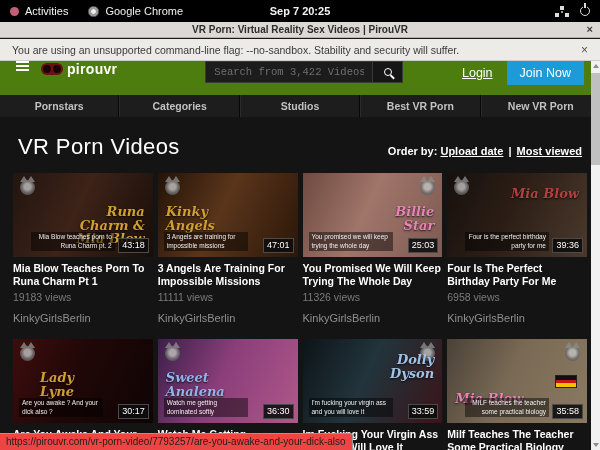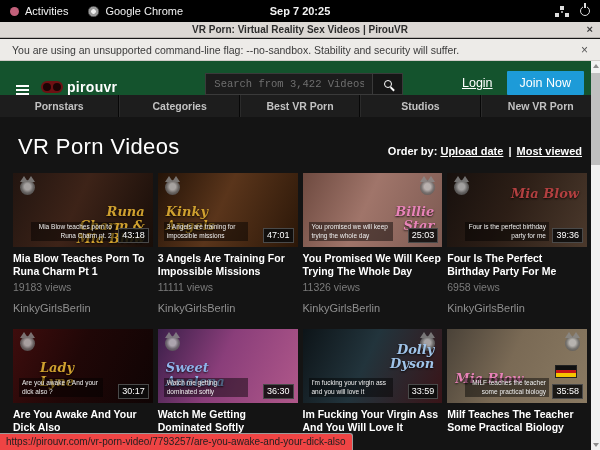--- a/index.html
+++ b/index.html
@@ -32,21 +32,21 @@
   
   .notice { position:absolute; top:39px; left:0; right:0; height:22px; background:#edebe8;
             border-bottom:1px solid #cfccc8; display:flex; align-items:center; padding:0 12px;
             font-size:10.5px; color:#3a3a3a; }
   .notice-close { position:absolute; right:12px; color:#555; font-size:12px; cursor:default; }
 
   
   .viewport { position:absolute; top:61px; left:0; right:0; bottom:0; background:#141414; overflow:hidden; }
 
   
-  .site-header { height:34px; background:#14532d; display:flex; align-items:flex-end; padding:0 16px; }
+  .site-header { height:34px; background:#4d7c0f; display:flex; align-items:flex-start; padding:0 16px; }
   .burger { width:13px; display:flex; flex-direction:column; gap:2px; margin-right:12px; cursor:pointer; }
   .burger i { display:block; height:2px; background:#fff; }
   .logo { display:flex; align-items:center; gap:4px; }
   .goggles { width:22px; height:12px; background:#6e1013; border-radius:6px; position:relative; }
   .goggles::before,.goggles::after { content:""; position:absolute; top:2px; width:8px; height:8px;
       border-radius:50%; background:#1c0405; }
   .goggles::before { left:2px; } .goggles::after { right:2px; }
   .logo-text { color:#fff; font-weight:bold; font-size:14px; letter-spacing:.3px; }
   .search-wrap { display:flex; margin-left:88px; }
   .search-input { width:168px; height:22px; background:#1c1c1c; border:1px solid #3a3a3a; color:#8a8a8a;
@@ -71,21 +71,21 @@
   
   .page-head { display:flex; align-items:flex-end; justify-content:space-between; padding:17px 18px 13px 18px; }
   .page-title { color:#fff; font-size:22px; font-weight:400; letter-spacing:.4px; }
   .order-by { color:#fff; font-size:11px; font-weight:bold; padding-bottom:3px; }
   .order-by a { color:#fff; text-decoration:underline; cursor:pointer; }
   .order-sep { padding:0 2px; }
 
   
   .grid { display:grid; grid-template-columns:repeat(4,1fr); gap:15px 5px; padding:0 13px; }
   .card { cursor:pointer; }
-  .thumb { position:relative; height:74px; overflow:hidden; background:#222; }
+  .thumb { position:relative; height:84px; overflow:hidden; background:#222; }
   .mark { position:absolute; top:7px; width:15px; height:15px; border-radius:50%; opacity:.8;
           background:radial-gradient(circle at 50% 45%, #c4c4c4 0 28%, #757575 55%, #3a3a3a); }
   .mark::before,.mark::after { content:""; position:absolute; top:-4px; width:0; height:0;
           border-left:4px solid transparent; border-right:4px solid transparent; border-bottom:6px solid #8b8b8b; }
   .mark::before { left:0; } .mark::after { right:0; }
   .mark.m-left { left:7px; } .mark.m-right { right:7px; }
   .overlay { position:absolute; max-width:72px; font-family:"DejaVu Serif", serif; font-style:italic;
              font-weight:bold; font-size:13px; line-height:1.05; text-shadow:0 1px 2px rgba(0,0,0,.8); }
   .ov-right { right:8px; text-align:right; } .ov-left { left:8px; text-align:left; }
   .ov-mid { top:32px; } .ov-top { top:14px; } .ov-bot { bottom:18px; }
@@ -165,22 +165,22 @@
       </div>
       <div class="hdr-right">
         <span class="login">Login</span>
         <span class="join" id="join-btn" style="background: rgb(29, 155, 216);">Join Now</span>
       </div>
     </div>
 
     <div class="main-nav">
         <div class="nav-item">Pornstars</div>
         <div class="nav-item">Categories</div>
+        <div class="nav-item">Studios</div>
         <div class="nav-item">Best VR Porn</div>
-        <div class="nav-item">Studios</div>
         <div class="nav-item">New VR Porn</div>
       </div>
 
     <div class="page-head">
       <div class="page-title">VR Porn Videos</div>
       <div class="order-by">
         <span>Order by:</span>
         <a>Upload date</a>
         <span class="order-sep">|</span>
         <a>Most viewed</a>

